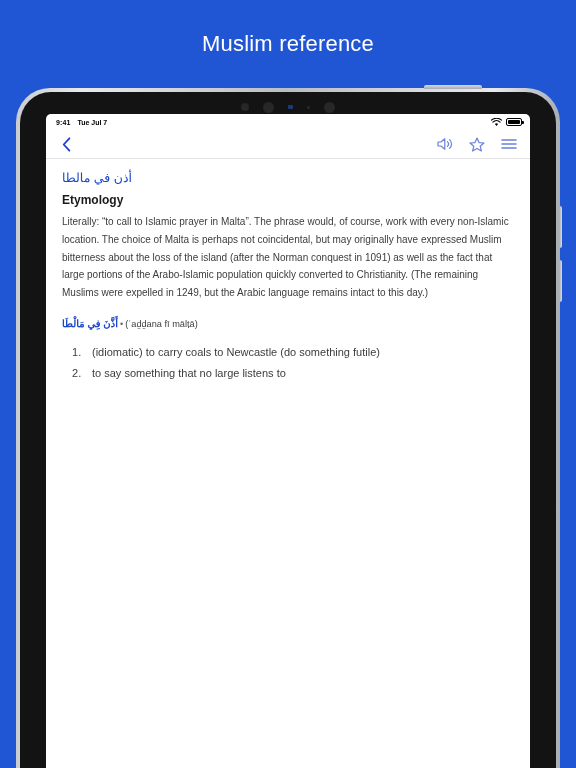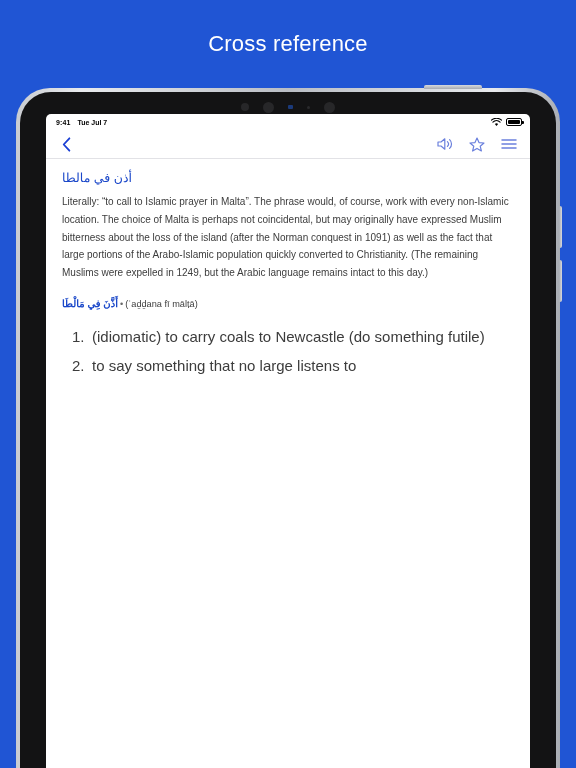--- a/index.html
+++ b/index.html
@@ -219,38 +219,38 @@
   .headword-line .sep { color: #6a6a6a; margin: 0 2px; }
   .headword-line .translit { color: #3c3c3c; }
 
   .definitions {
     list-style: none;
     counter-reset: defn;
     padding-left: 10px;
   }
   .definitions li {
     counter-increment: defn;
-    font-size: 15px;
+    font-size: 11px;
     color: #3c3c3c;
     line-height: 1.95;
     position: relative;
     padding-left: 20px;
   }
   .definitions li::before {
     content: counter(defn) ".";
     position: absolute;
     left: 0;
     color: #3c3c3c;
   }
 </style>
 </head>
 <body>
 
 <div class="page-header">
-  <div class="page-title">Cross reference</div>
+  <div class="page-title">Muslim reference</div>
 </div>
 
 <div class="device">
   <div class="device-rim"></div>
   <div class="btn-power"></div>
   <div class="btn-side btn-volume-up"></div>
   <div class="btn-side btn-volume-down"></div>
 
   <div class="device-bezel">
 
@@ -311,20 +311,21 @@
             </svg>
           </div>
 
         </div>
       </div>
 
       <div class="content">
 
         <div class="headword">أذن في مالطا</div>
 
+        <div class="section-heading">Etymology</div>
         <p class="etymology-text">Literally: “to call to Islamic prayer in Malta”. The phrase would, of course, work with every non-Islamic location. The choice of Malta is perhaps not coincidental, but may originally have expressed Muslim bitterness about the loss of the island (after the Norman conquest in 1091) as well as the fact that large portions of the Arabo-Islamic population quickly converted to Christianity. (The remaining Muslims were expelled in 1249, but the Arabic language remains intact to this day.)</p>
 
 
         <div class="headword-line">
           <span class="arabic-bold">أَذَّنَ فِي مَالْطَا</span><span class="sep">•</span><span class="translit">(ʾaḏḏana fī mālṭā)</span>
         </div>
 
         <ol class="definitions">
           <li>(idiomatic) to carry coals to Newcastle (do something futile)</li>
           <li>to say something that no large listens to</li>

